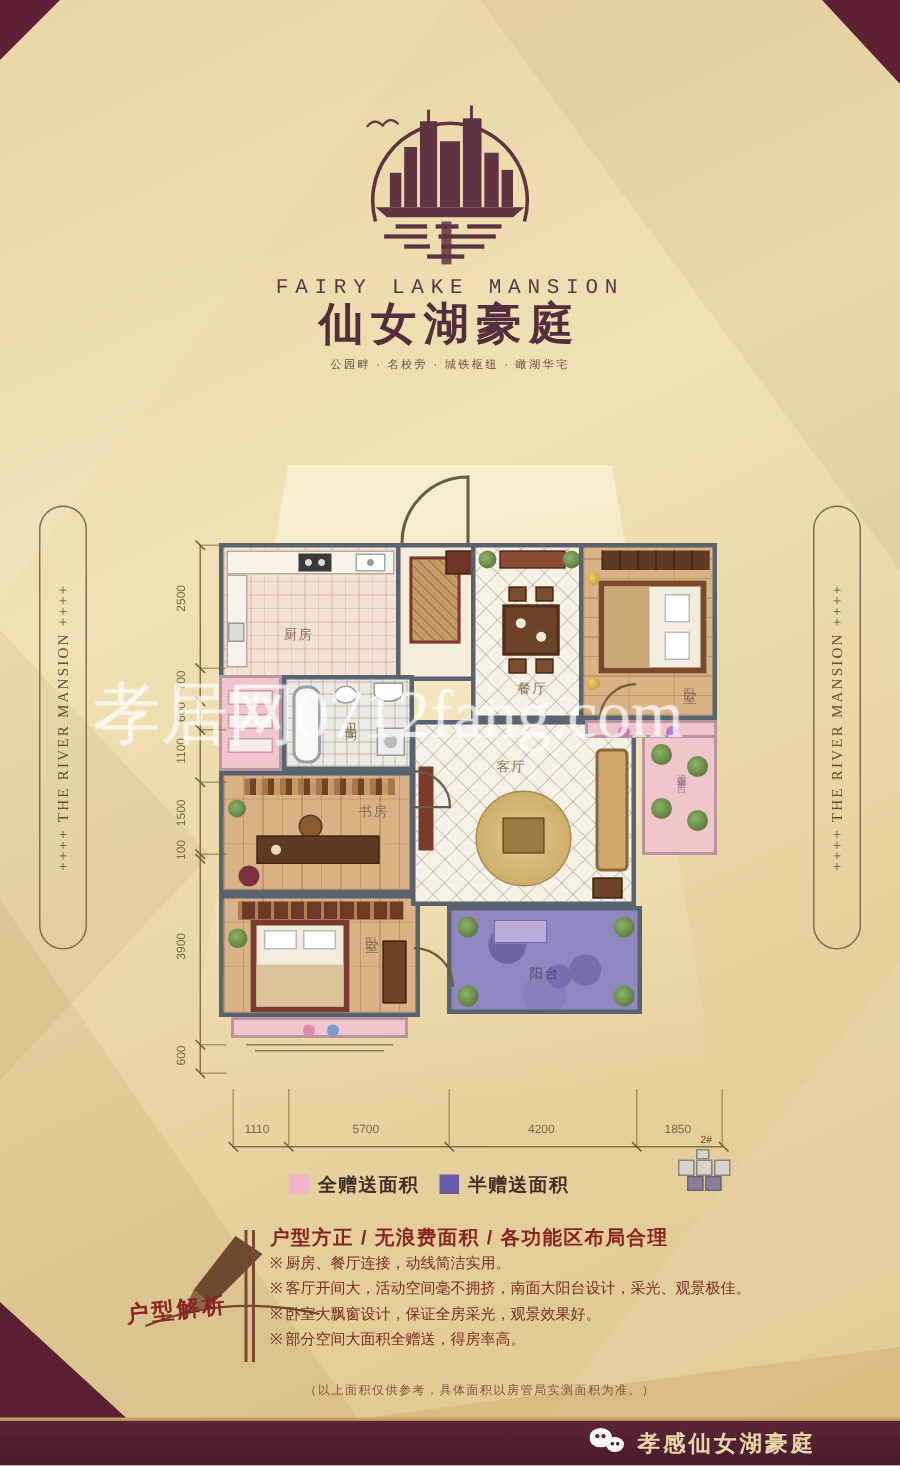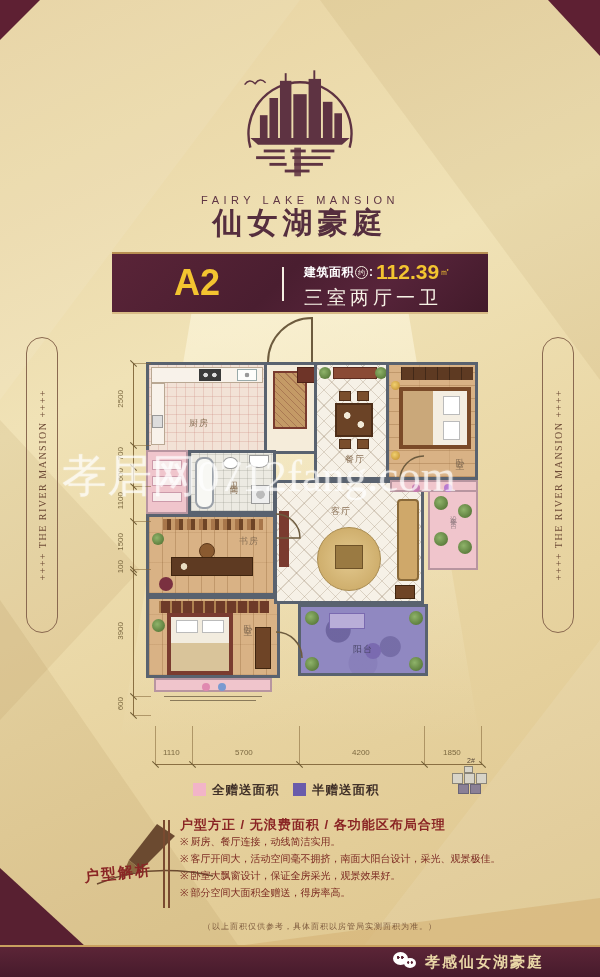--- a/index.html
+++ b/index.html
@@ -14,21 +14,21 @@
   .f3{left:0;top:600px;width:260px;height:377px;background:rgba(150,110,50,.10);clip-path:polygon(0 100%,0 0,100% 100%)}
   .f4{left:340px;top:640px;width:260px;height:337px;background:rgba(255,255,255,.09);clip-path:polygon(100% 0,100% 100%,0 100%)}
   .f5{left:0;top:420px;width:140px;height:300px;background:rgba(160,120,55,.10);clip-path:polygon(0 0,100% 50%,0 100%)}
   .corner-tl{left:0;top:0;width:40px;height:40px;background:#5e2033;clip-path:polygon(0 0,100% 0,0 100%)}
   .corner-tr{left:548px;top:0;width:52px;height:56px;background:#5e2033;clip-path:polygon(0 0,100% 0,100% 100%)}
   .corner-bl{left:0;top:868px;width:86px;height:79px;background:#582031;clip-path:polygon(0 0,0 100%,100% 100%)}
   .gold-wedge{left:230px;top:898px;width:370px;height:49px;background:#d6b478;opacity:.65;clip-path:polygon(100% 0,100% 100%,0 100%)}
   .plan-glow{left:120px;top:310px;width:360px;height:430px;background:linear-gradient(180deg,rgba(255,250,228,.55),rgba(255,250,228,0));clip-path:polygon(20% 0,80% 0,100% 100%,0 100%)}
   
   .logo-wrap{left:150px;top:56px;width:300px;text-align:center}
-  .logo-en{font-family:Liberation Sans, sans-serif;font-size:11px;letter-spacing:4.5px;color:#5f3544;margin-top:12px}
+  .logo-en{font-family:Liberation Mono, monospace;font-size:14px;letter-spacing:4.5px;color:#5f3544;margin-top:2px}
   .logo-cn{font-family:"Liberation Serif",serif;font-weight:bold;font-size:30px;letter-spacing:5px;color:#552e3e;line-height:1.12}
   .logo-tag{font-size:7.5px;letter-spacing:1.5px;color:#70523c;margin-top:4px}
   
   .banner{left:112px;top:252px;width:376px;height:62px;
     background:linear-gradient(135deg,#5a2438,#4a1e30 45%,#57243a 70%,#421a2a);
     border-top:2px solid #b88f52;border-bottom:2px solid #d8bb86}
   .banner-unit{position:absolute;left:62px;top:8px;font-size:36px;font-weight:bold;color:#f3c430}
   .banner-divider{position:absolute;left:170px;top:13px;width:2px;height:34px;background:#f5efe2}
   .banner-right{position:absolute;left:192px;top:6px}
   .area-line{display:flex;align-items:center;color:#fff}
@@ -126,36 +126,23 @@
         <rect x="64" y="105" width="30" height="3"></rect>
         <rect x="102" y="105" width="40" height="3"></rect>
         <rect x="78" y="112" width="18" height="3"></rect>
         <rect x="104" y="112" width="30" height="3"></rect>
         <rect x="94" y="119" width="26" height="3"></rect>
         <rect x="104" y="96" width="7" height="30" opacity=".85"></rect>
       </g>
     </svg>
     <div class="logo-en">FAIRY LAKE MANSION</div>
     <div class="logo-cn">仙女湖豪庭</div>
-  </div>
-
-  <div class="abs banner">
-    <div class="banner-unit">A2</div>
-    <div class="banner-divider"></div>
-    <div class="banner-right">
-      <div class="area-line">
-        <span class="area-label">建筑面积</span>
-        <span class="area-circle">约</span>
-        <span class="area-colon">:</span>
-        <span class="area-value">112.39</span>
-        <span class="area-unit">㎡</span>
-      </div>
-      <div class="layout-line">三室两厅一卫</div>
-    </div>
-  </div>
+    <div class="logo-tag">公园畔 · 名校旁 · 城铁枢纽 · 瞰湖华宅</div>
+  </div>
+
 
   <div class="abs capsule" style="left:26px;top:337px">
     <span>++++  THE RIVER MANSION  ++++</span>
   </div>
   <div class="abs capsule" style="left:542px;top:337px">
     <span>++++  THE RIVER MANSION  ++++</span>
   </div>
 
   <div class="abs" id="plan">
 

